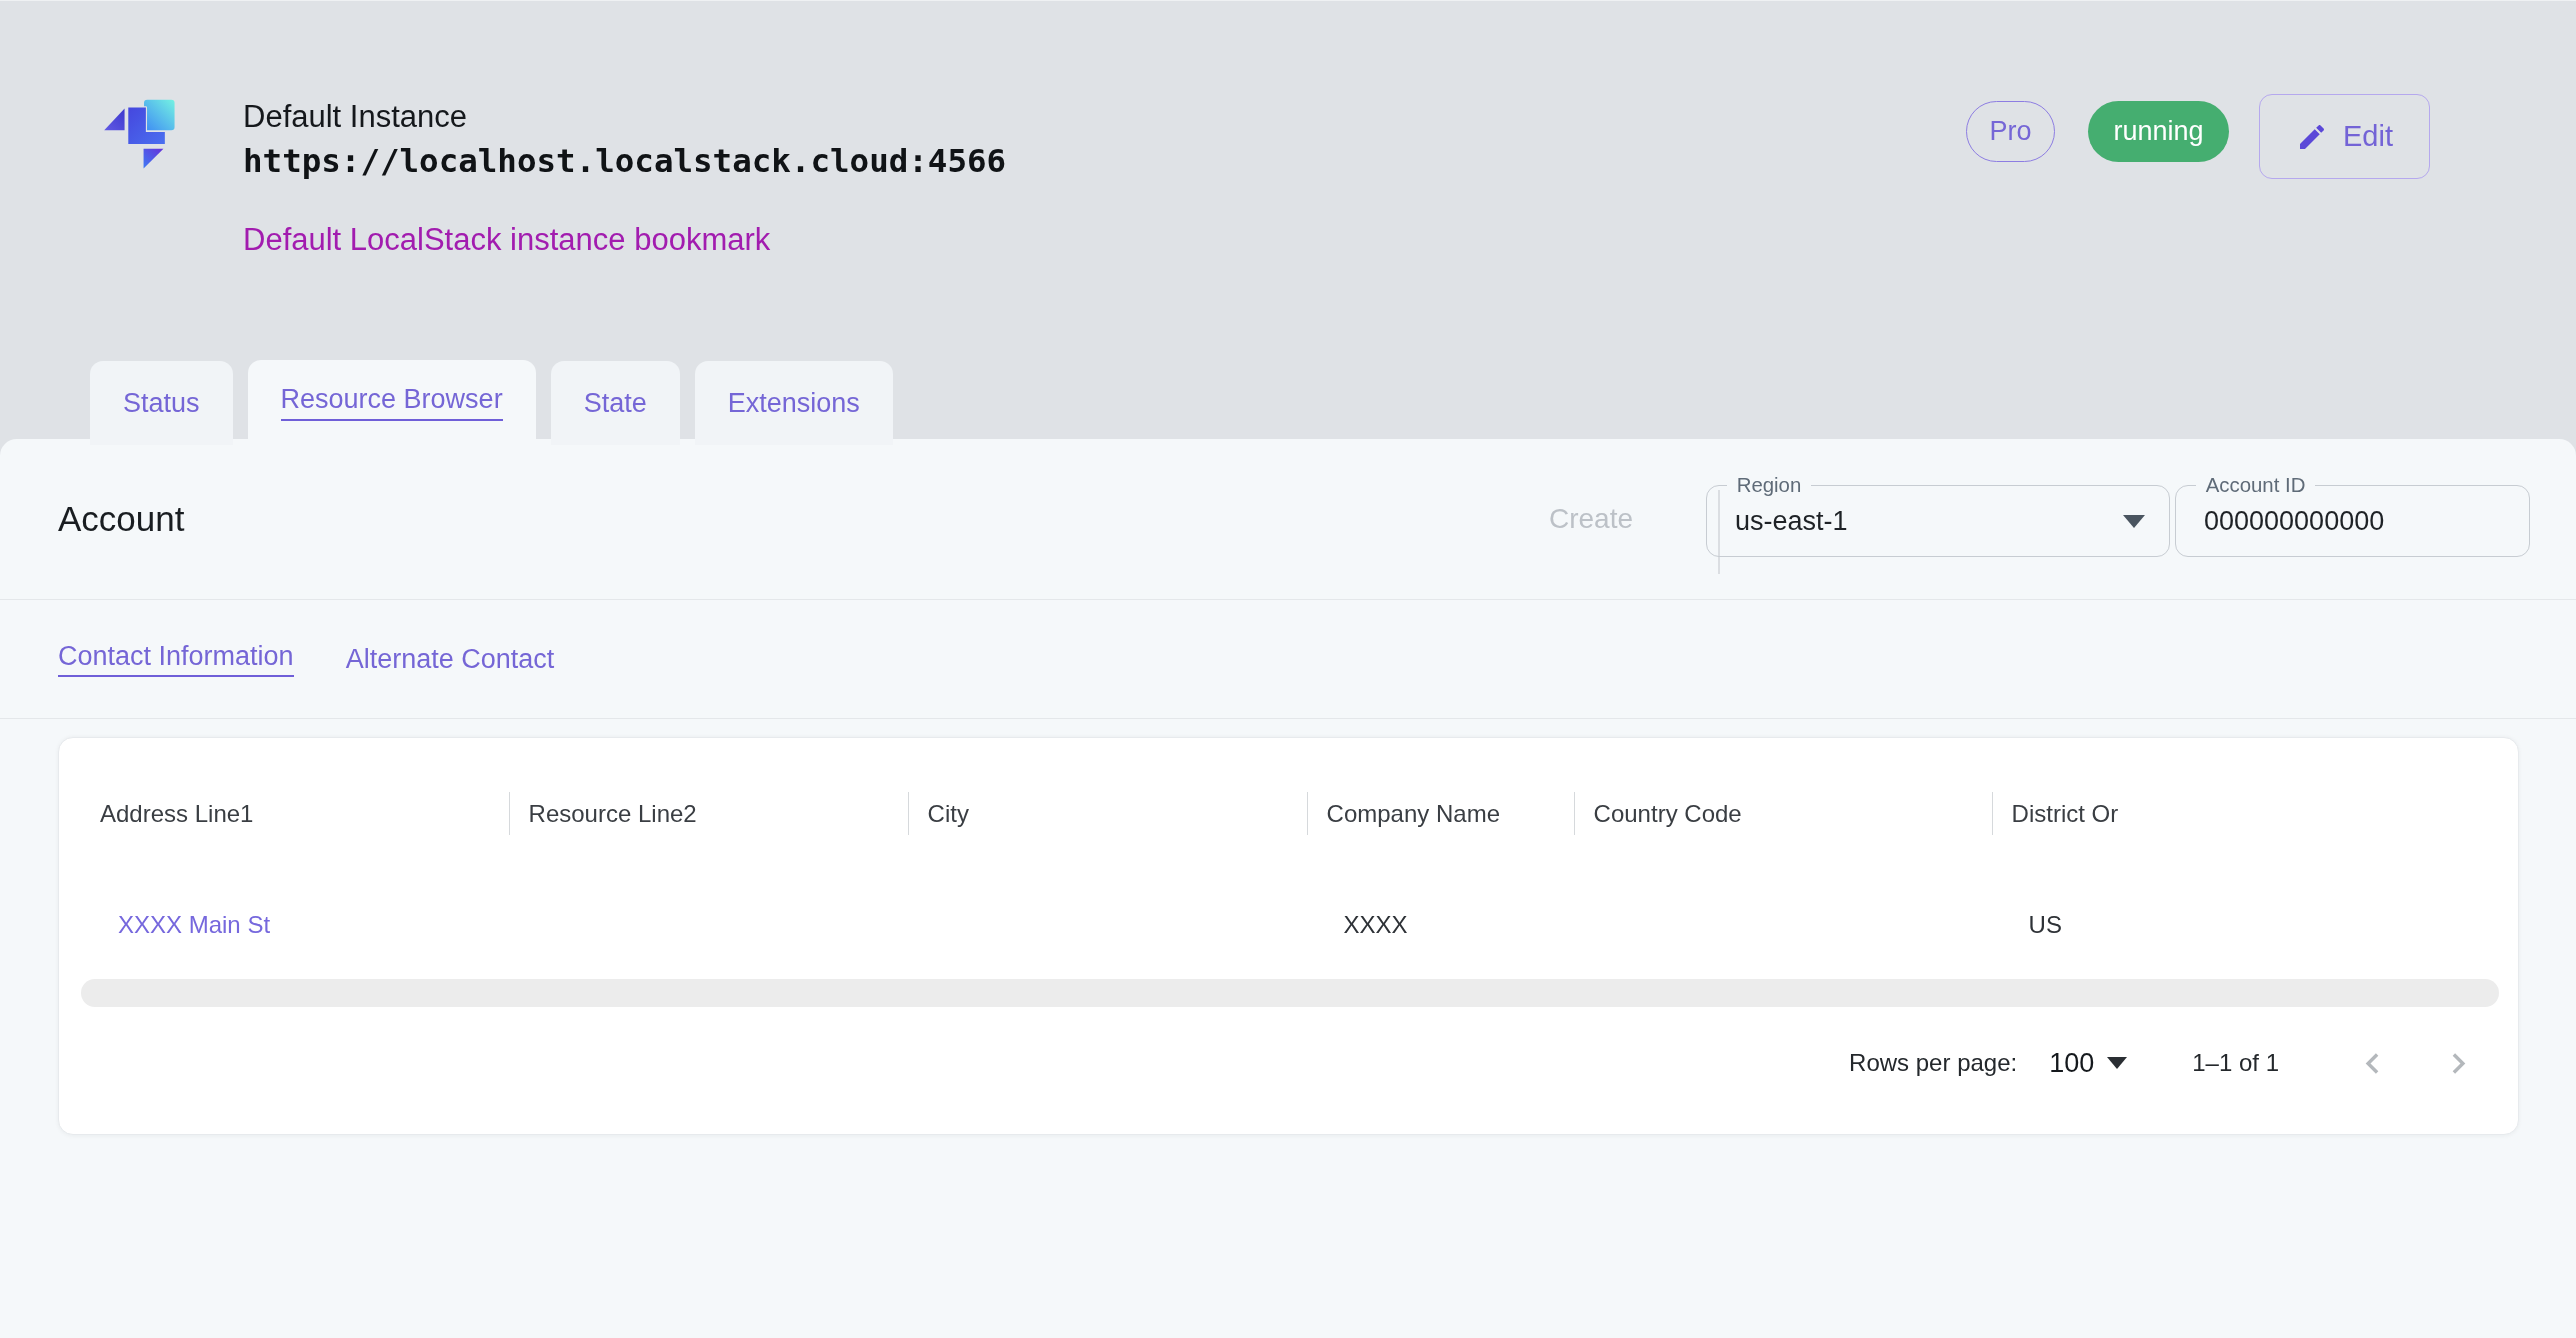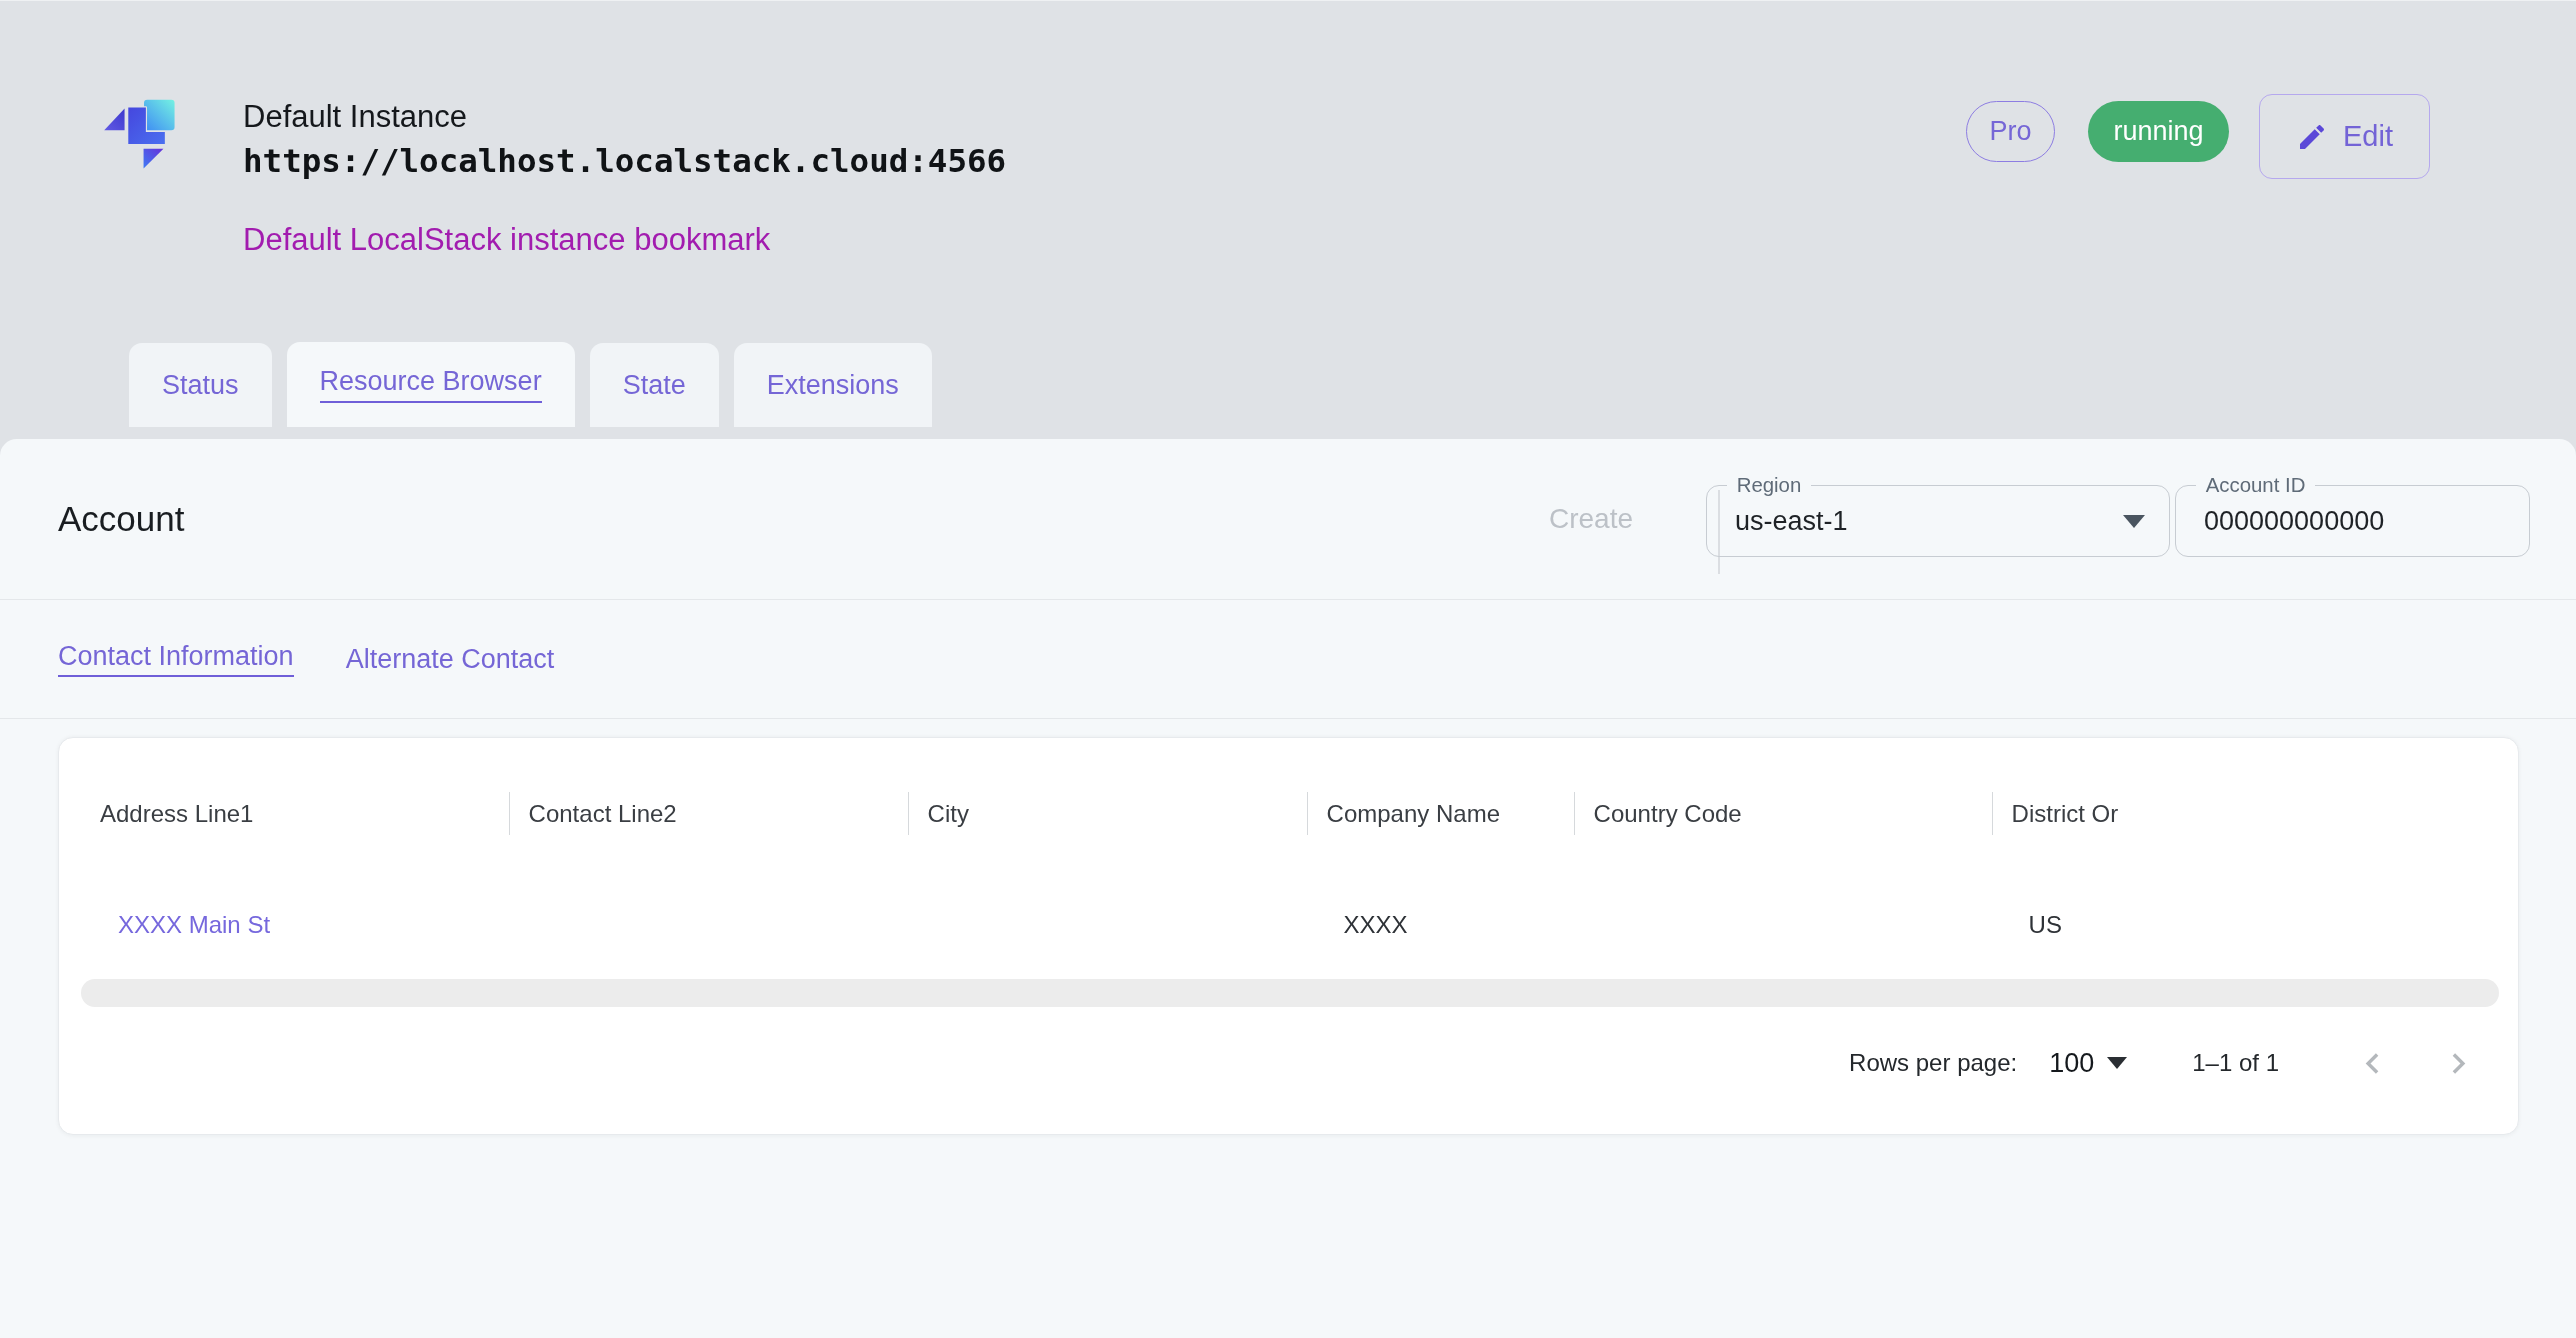--- a/index.html
+++ b/index.html
@@ -54,22 +54,22 @@
     position: absolute; left: 2259px; top: 93px;
     width: 171px; height: 85px;
     border: 1.9px solid #b5a8ee; border-radius: 13px;
     display: flex; align-items: center; justify-content: center; gap: 15px;
     color: #7363d6; font-size: 29px; cursor: pointer; background: transparent;
   }
   .edit-btn svg { width: 32px; height: 32px; fill: #5b48d8; }
 
   
   .tabs {
-    position: absolute; left: 90px; top: 341px; z-index: 3;
-    display: flex; gap: 15px; align-items: flex-end; margin-left: 39px;
+    position: absolute; left: 90px; top: 359px; z-index: 3;
+    display: flex; gap: 15px; align-items: flex-end;
   }
   .tab {
     height: 84px; padding: 0 33px;
     background: #f1f4f7;
     border-radius: 13px 13px 0 0;
     display: flex; align-items: center; justify-content: center;
     font-size: 27px; color: #7566d6; cursor: pointer; white-space: nowrap;
   }
   .tab.active { background: #f5f8fa; height: 85px; }
   .tab.active .tab-label {
@@ -262,21 +262,21 @@
 
     <div class="subtabs">
       <span class="subtab active">Contact Information</span>
       <span class="subtab">Alternate Contact</span>
     </div>
 
     <div class="card">
 
       <div class="tgrid thead">
         <div class="tcell">Address Line1</div>
-        <div class="tcell">Contact Line2</div>
+        <div class="tcell">Resource Line2</div>
         <div class="tcell">City</div>
         <div class="tcell">Company Name</div>
         <div class="tcell">Country Code</div>
         <div class="tcell">District Or</div>
       </div>
 
       <div class="tgrid trow">
         <div class="tcell cell-link">XXXX Main St</div>
         <div class="tcell"></div>
         <div class="tcell"></div>

